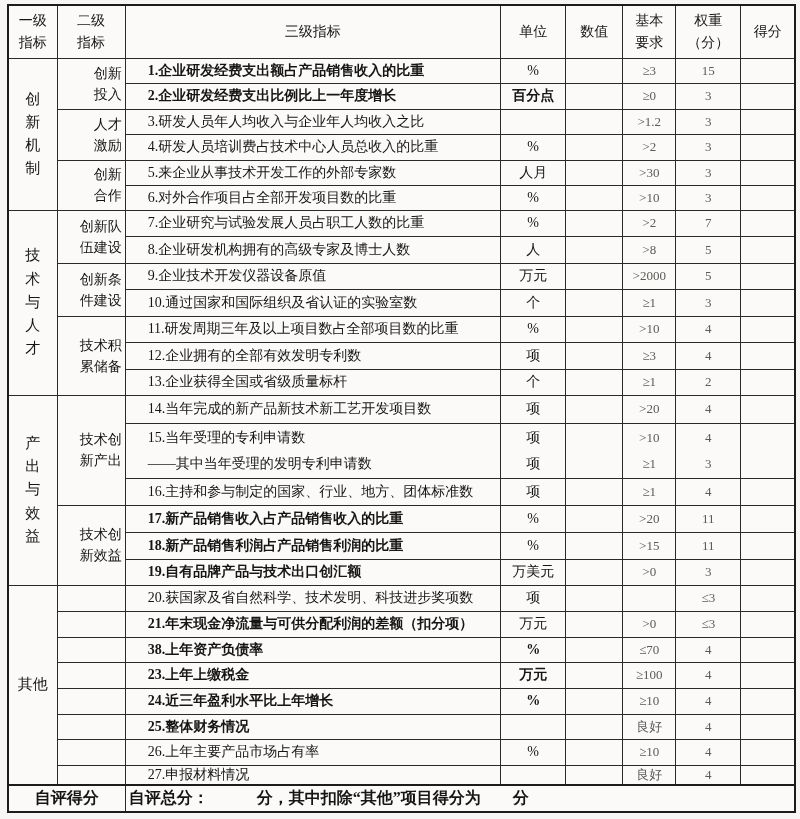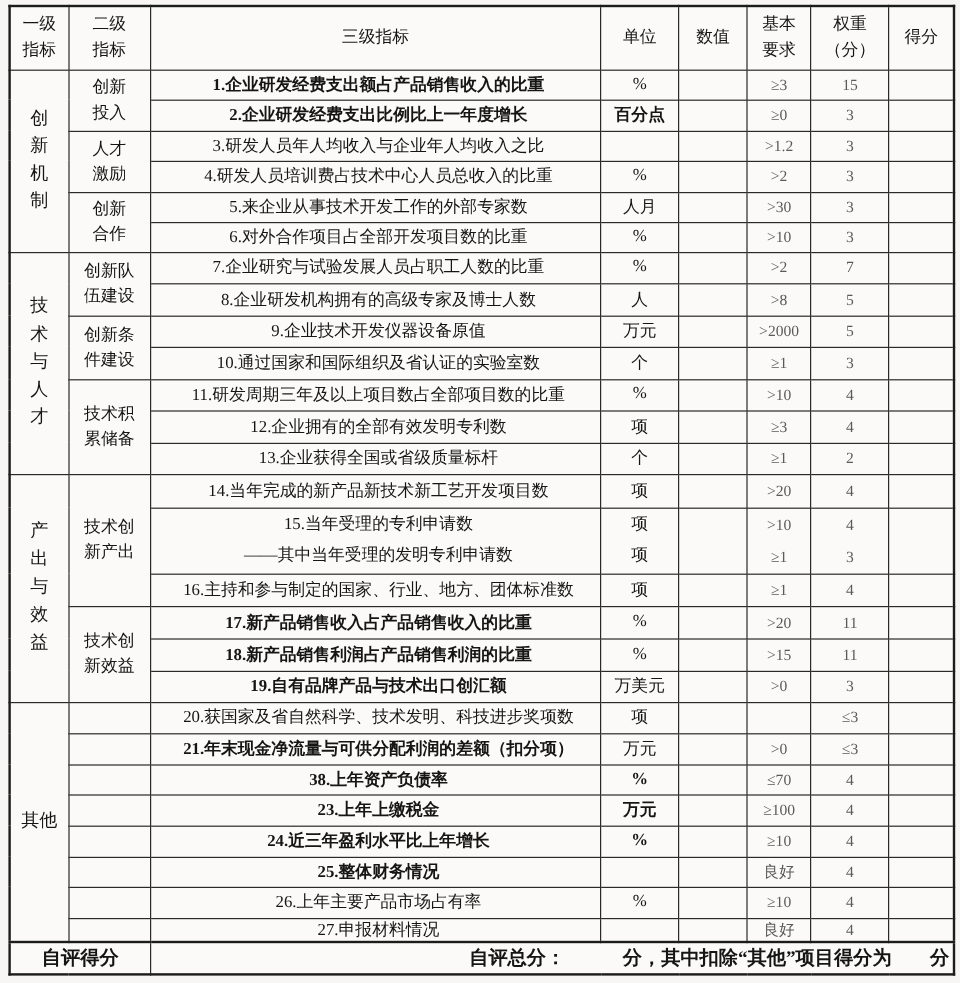--- a/index.html
+++ b/index.html
@@ -21,29 +21,29 @@
   td,th{
     border:1px solid #2a2a2a;
     padding:0 3px;
     font-size:14px;
     font-weight:normal;
     overflow:hidden;
     vertical-align:middle;
   }
   th{ text-align:center; white-space:pre-line; line-height:1.55; }
   .sec{ text-align:center; white-space:pre-line; line-height:1.55; font-size:15px; }
-  .sub{ text-align:center; white-space:pre-line; line-height:1.5; }
-  .ind{ text-align:center; padding-left:8px; }
+  .sub{ text-align:right; white-space:pre-line; line-height:1.5; }
+  .ind{ text-align:left; padding-left:22px; }
   .ctr{ text-align:center; }
   .req,.wt{ text-align:center; color:#5c5a55; font-size:13px; }
   .b{ font-weight:bold; }
   .dbl{ white-space:pre-line; line-height:26px; }
   tr.footer td{ border-top:2px solid #1c1c1c;margin-top:16px; }
   .ftl{ text-align:center; font-size:16px; }
-  .fts{ text-align:right; font-size:16px; white-space:pre; }
+  .fts{ text-align:left; font-size:16px; white-space:pre; }
 </style>
 </head>
 <body>
 
 <table class="form">
   <colgroup>
     <col style="width:49px">
       <col style="width:68px">
       <col style="width:375px">
     <col style="width:65px">

